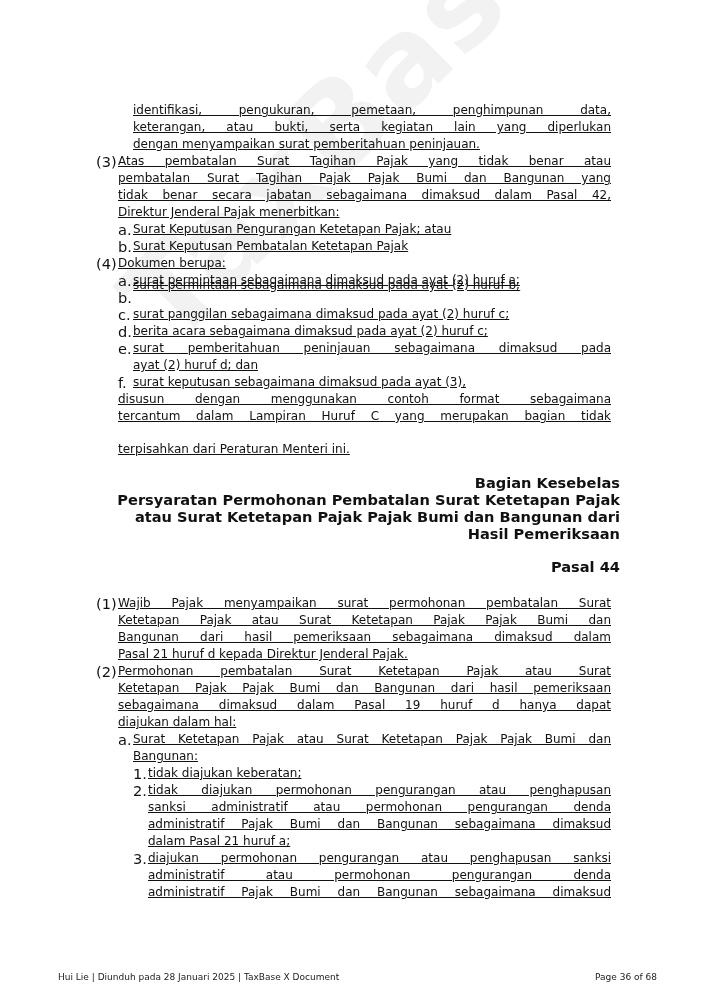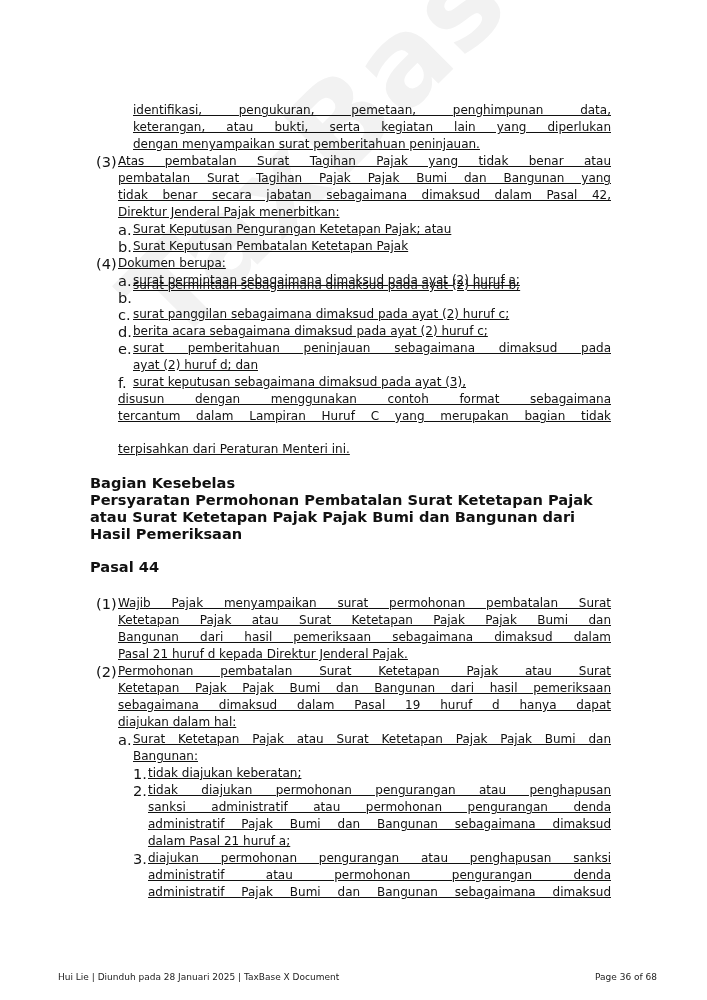--- a/index.html
+++ b/index.html
@@ -6,21 +6,21 @@
   body { width:707px; height:1000px; position:relative; overflow:hidden;
          font-family:"DejaVu Sans", sans-serif; color:#111; }
   .page { position:absolute; left:0; top:0; width:707px; height:1000px; }
   .watermark { position:absolute; left:95px; top:270px; font-family:"DejaVu Sans", sans-serif;
                font-weight:bold; font-size:120px; color:#f2f2f2; transform:rotate(-45deg);
                transform-origin:left top; white-space:nowrap; z-index:0; letter-spacing:2px; }
   .content { position:absolute; left:0; top:0; width:707px; z-index:1; }
   .line { position:absolute; font-size:12px; line-height:17px; white-space:nowrap;text-decoration:underline; }
   .just { text-align:justify; text-align-last:justify; }
   .marker { position:absolute; font-size:14.6px; line-height:17px; }
-  .heading { position:absolute; left:90px; width:530px; text-align:left; font-weight:bold;
+  .heading { position:absolute; left:90px; width:530px; text-align:right; font-weight:bold;
              font-size:14.6px; line-height:17px; }
   .footer { position:absolute; top:972px; font-size:9px; color:#222; }
 </style>
 </head>
 <body>
 
 <div class="page">
   <div class="watermark">TaxBase</div>
 
   <div class="content">

